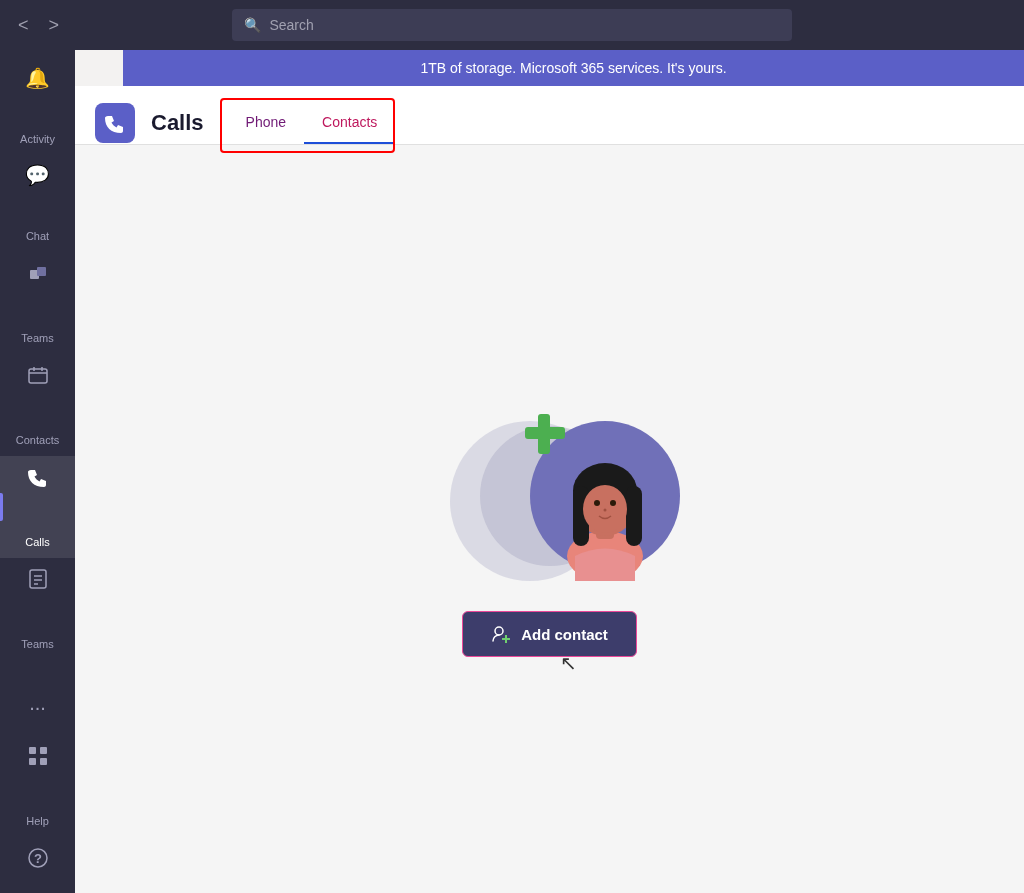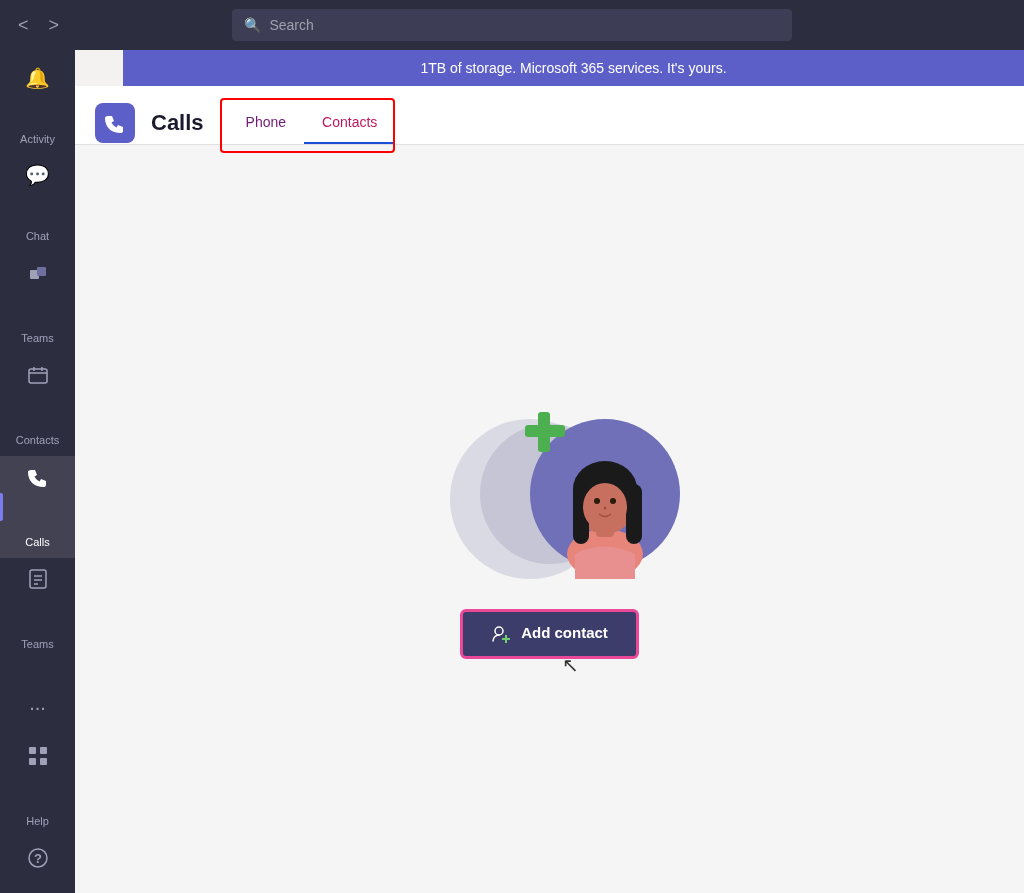--- a/index.html
+++ b/index.html
@@ -212,28 +212,28 @@
       font-size: 18px;
       font-weight: 600;
       color: #1a1a2e;
       margin-bottom: 24px;
       text-align: center;
     }
 
     .add-contact-btn {
       background: #3d3d6b;
       color: white;
-      border: 3px solid #ec4899;
+      border: 1px solid #ec4899;
       border-radius: 6px;
       padding: 12px 28px;
       font-size: 15px;
       font-weight: 600;
       cursor: pointer;
       display: flex;
-      align-items: flex-start;
+      align-items: center;
       gap: 10px;
     }
 
     
     .cursor-indicator {
       position: absolute;
       bottom: -18px;
       right: 60px;
       font-size: 20px;
       color: #333;

